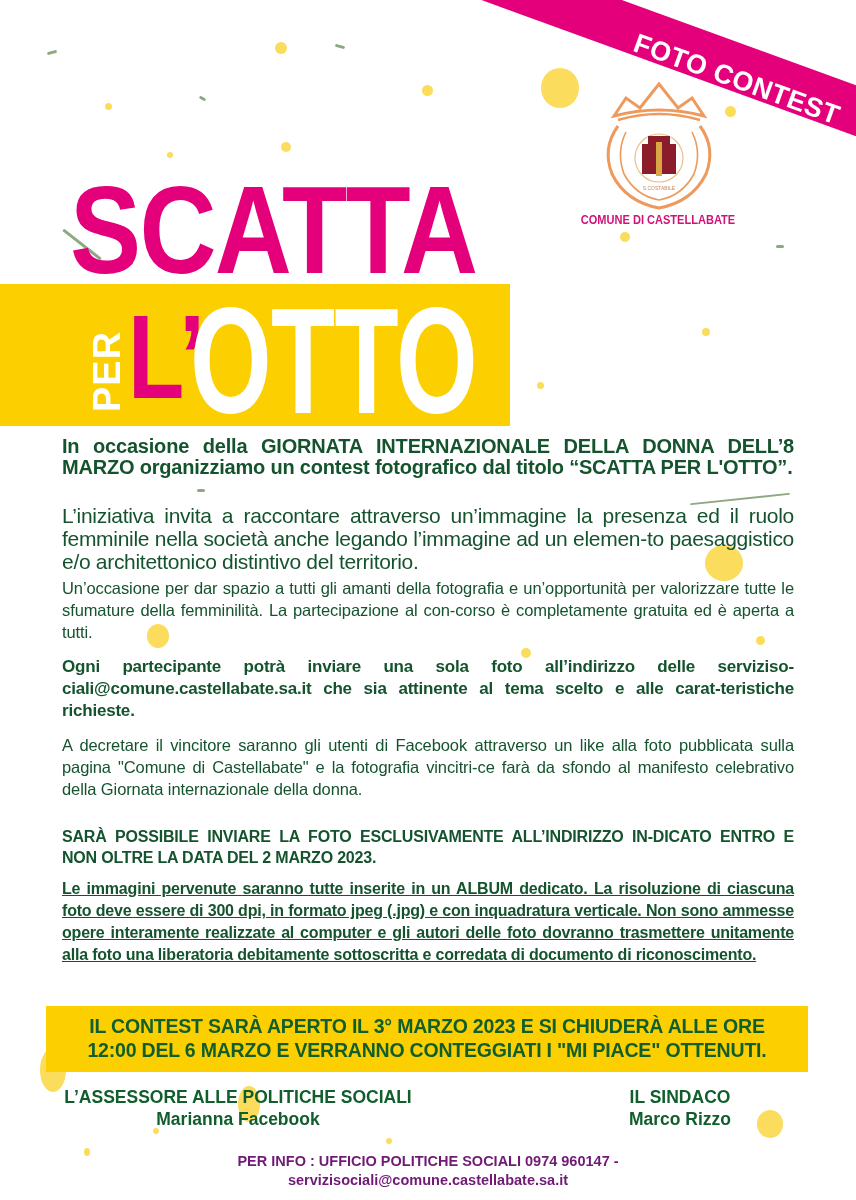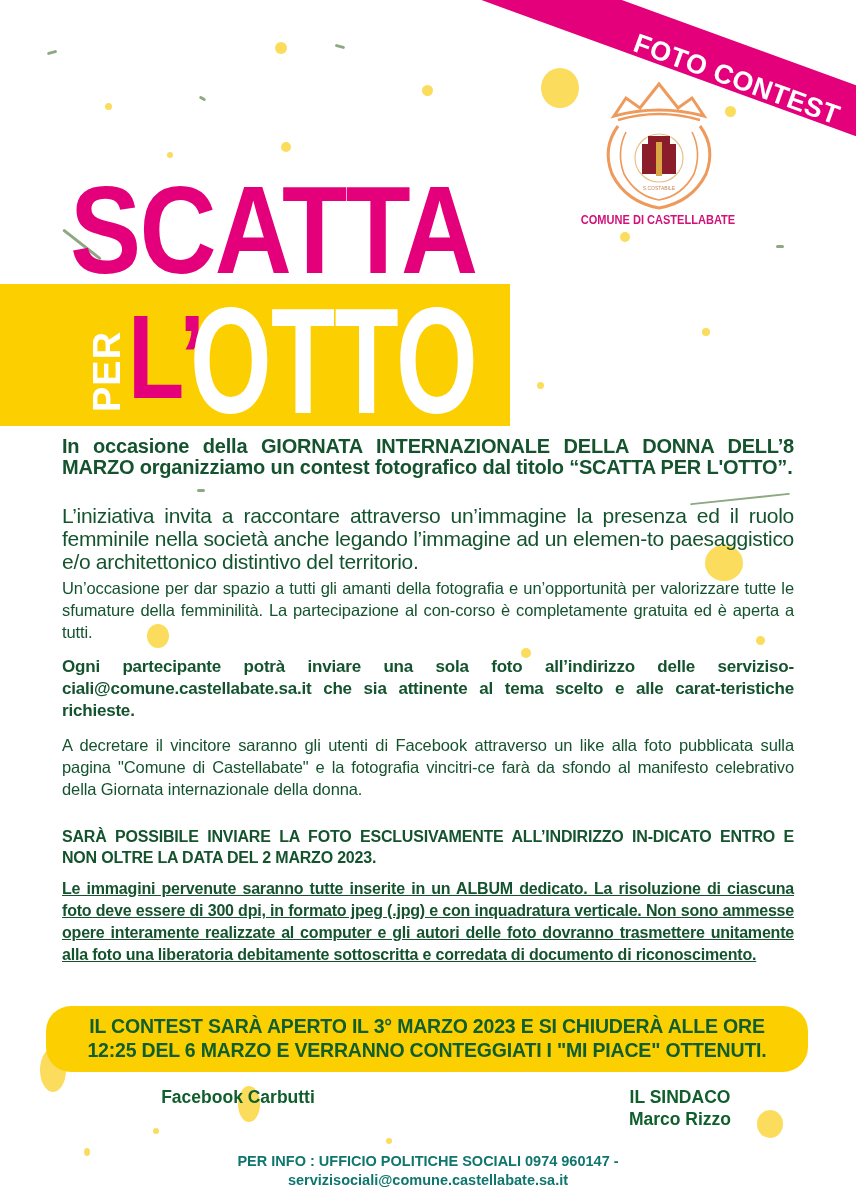--- a/index.html
+++ b/index.html
@@ -69,31 +69,31 @@
   .p5 { top: 734px; font-size: 16.5px; line-height: 22px; letter-spacing: -0.1px; }
   .p6 { top: 826px; font-size: 16px; line-height: 21px; font-weight: bold; letter-spacing: -0.2px; }
   .p7 { top: 878px; font-size: 16px; line-height: 22px; font-weight: bold; letter-spacing: -0.2px; text-decoration: underline; }
   .p1 .caps, .p6 { }
 
   
   .announce {
     position: absolute; left: 46px; top: 1006px; width: 762px; height: 66px;
     background: #fccf00; box-sizing: border-box; padding: 8px 12px 0 12px;
     color: #0f5e2c; font-weight: bold; font-size: 19.5px; line-height: 24px;
-    text-align: center; letter-spacing: -0.2px; border-radius: 25px;
+    text-align: center; letter-spacing: -0.2px;
   }
 
   
   .sig { position: absolute; color: #0f5e2c; font-weight: bold; text-align: center; font-size: 17.5px; line-height: 22px; }
   .sig-left { left: 58px; top: 1086px; width: 360px; }
   .sig-right { left: 590px; top: 1086px; width: 180px; text-align: center; }
 
   .info {
     position: absolute; left: 130px; top: 1152px; width: 596px; text-align: center;
-    color: #0f766e; font-weight: bold; font-size: 14.5px; line-height: 19px;
+    color: #701a75; font-weight: bold; font-size: 14.5px; line-height: 19px;
   }
 </style>
 </head>
 <body>
 
 <div>
   <div class="dot" style="left:275px;top:42px;width:12px;height:12px;"></div>
   <div class="dot" style="left:422px;top:85px;width:11px;height:11px;"></div>
   <div class="dot" style="left:105px;top:103px;width:7px;height:7px;"></div>
   <div class="dot" style="left:167px;top:152px;width:6px;height:6px;"></div>
@@ -152,25 +152,26 @@
 <div class="txt p1 bold-cond">In occasione della GIORNATA INTERNAZIONALE DELLA DONNA DELL’8 MARZO organizziamo  un contest fotografico dal titolo “SCATTA PER L'OTTO”.</div>
 <div class="txt p2 bold-cond">L’iniziativa invita a raccontare attraverso un’immagine la presenza ed il ruolo femminile nella società anche legando l’immagine  ad un elemen-to paesaggistico e/o architettonico distintivo del territorio.</div>
 <div class="txt p3">Un’occasione per dar spazio a tutti gli amanti della fotografia e un’opportunità per valorizzare tutte le sfumature della femminilità. La partecipazione al con-corso è completamente gratuita ed è aperta a tutti.</div>
 <div class="txt p4">Ogni partecipante potrà inviare una sola foto all’indirizzo delle  serviziso-ciali@comune.castellabate.sa.it che sia attinente al tema scelto e alle carat-teristiche richieste.</div>
 <div class="txt p5">A decretare il vincitore saranno gli utenti di Facebook attraverso un like alla foto pubblicata sulla pagina "Comune di Castellabate" e la fotografia vincitri-ce farà da sfondo al manifesto celebrativo della Giornata internazionale della donna.</div>
 <div class="txt p6 bold-cond">SARÀ POSSIBILE INVIARE LA FOTO ESCLUSIVAMENTE ALL’INDIRIZZO IN-DICATO ENTRO E NON OLTRE LA DATA DEL 2 MARZO 2023.</div>
 <div class="txt p7 bold-cond">Le immagini pervenute saranno tutte inserite in un ALBUM dedicato. La risoluzione di ciascuna foto deve essere di 300 dpi, in formato jpeg (.jpg) e con inquadratura verticale. Non sono ammesse opere interamente realizzate al computer e gli autori delle foto dovranno trasmettere unitamente alla foto una liberatoria debitamente sottoscritta e corredata di documento di riconoscimento.</div>
 
 <div class="announce bold-cond">
   <div>IL CONTEST SARÀ APERTO IL 3° MARZO 2023 E SI CHIUDERÀ ALLE ORE</div>
-  <div>12:25 DEL 6 MARZO E VERRANNO CONTEGGIATI I "MI PIACE" OTTENUTI.</div>
+  <div>12:00 DEL 6 MARZO E VERRANNO CONTEGGIATI I "MI PIACE" OTTENUTI.</div>
 </div>
 
 <div class="sig sig-left bold-cond">
-  <div>Facebook Carbutti</div>
+  <div>L’ASSESSORE ALLE POLITICHE SOCIALI</div>
+  <div>Marianna Facebook</div>
 </div>
 <div class="sig sig-right bold-cond">
   <div>IL SINDACO</div>
   <div>Marco Rizzo</div>
 </div>
 
 <div class="info bold-cond">
   <div>PER INFO : UFFICIO POLITICHE SOCIALI 0974 960147 -</div>
   <div>servizisociali@comune.castellabate.sa.it</div>
 </div>

